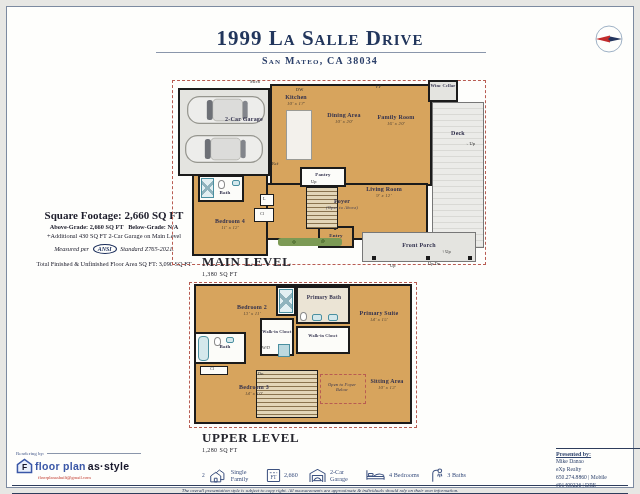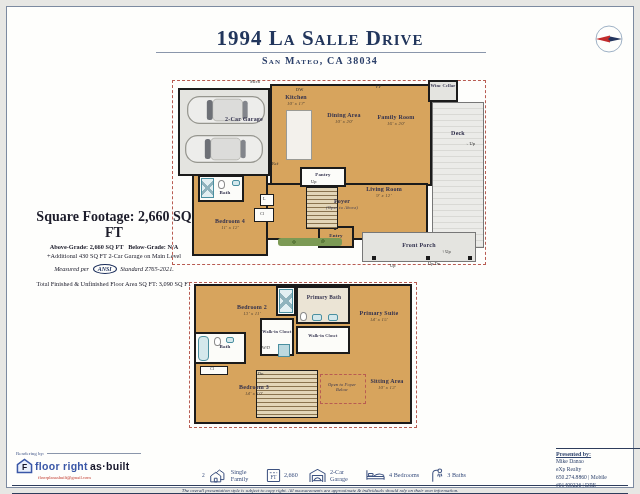--- a/index.html
+++ b/index.html
@@ -9,21 +9,21 @@
   .abs{position:absolute;}
   
   .title{position:absolute;left:0;top:20px;width:628px;text-align:center;font-variant:small-caps;
          font-size:21px;letter-spacing:1px;color:#22365c;font-weight:600;}
   .title-rule{position:absolute;left:150px;top:46px;width:330px;border-top:1px solid #8a96ab;}
   .subtitle{position:absolute;left:0;top:49px;width:628px;text-align:center;font-variant:small-caps;
          font-size:10px;letter-spacing:1.2px;color:#2c406a;font-weight:600;}
   
   .area-block{position:absolute;left:22px;top:202px;width:172px;text-align:center;color:#1d1d2b;}
   .area-t1{font-size:11.5px;font-weight:bold;text-decoration:underline;}
-  .area-t2{font-size:14px;font-weight:bold;margin-top:1px;}
+  .area-t2{font-size:11px;font-weight:bold;margin-top:1px;}
   .area-small{font-size:6.3px;margin-top:2px;}
   .area-small b{font-weight:bold;}
   .area-meas{font-size:6.3px;font-style:italic;margin-top:5px;}
   .ansi{display:inline-block;border:1.2px solid #1a2d5a;border-radius:50%;padding:1px 4px;
         font-weight:bold;font-style:italic;font-size:6px;color:#1a2d5a;margin:0 2px;}
   .area-total{font-size:6.3px;margin-top:6px;}
   
   .plan{position:absolute;}
   .dash{position:absolute;border:1px dashed #b85c52;pointer-events:none;}
   .room{position:absolute;box-sizing:border-box;border:2.5px solid #1b1b1b;}
@@ -74,21 +74,21 @@
   .disc{position:absolute;left:6px;right:6px;top:479px;border-top:1px solid #2e3d5c;
         text-align:center;font-size:4.9px;font-style:italic;color:#2e3d5c;padding-top:1.5px;}
   .bottomband{position:absolute;left:6px;right:6px;top:487px;height:4px;background:#2e3d5c;}
   svg{display:block;}
 </style>
 </head>
 <body>
 
 <div id="page">
 
-  <div class="title">1994 La Salle Drive</div>
+  <div class="title">1999 La Salle Drive</div>
   <div class="title-rule"></div>
   <div class="subtitle">San Mateo, CA 38034</div>
 
   <svg class="abs" style="left:586px;top:16px" width="34" height="34" viewBox="0 0 34 34">
     <circle cx="17" cy="17" r="13" fill="none" stroke="#9fb2c6" stroke-width="1"></circle>
     <polygon points="4,17 18,13.5 18,20.5" fill="#c22b2b"></polygon>
     <polygon points="18,14.5 30,17 18,19.5" fill="#24365e"></polygon>
     <circle cx="18" cy="17" r="1.6" fill="#24365e"></circle>
   </svg>
 
@@ -166,20 +166,24 @@
     <div class="tag" style="left:200px;top:5px">FP</div>
     <div class="tag" style="left:135px;top:100px">Up</div>
     <div class="tag" style="left:87px;top:117px;font-size:4px">L</div>
     <div class="tag" style="left:84px;top:132px;font-size:4px">Cl</div>
     <div class="tag" style="left:288px;top:62px"><span>→</span> <span>Up</span></div>
     <div class="tag" style="left:266px;top:170px"><span>↑</span> <span>Up</span></div>
     <div class="tag" style="left:214px;top:184px">Up</div>
     <div class="tag" style="left:252px;top:182px;width:20px">Up Dn</div>
   </div>
 
+  <div class="lvl-title" style="left:196px;top:248px">
+    <div class="t">MAIN LEVEL</div>
+    <div class="s">1,380 SQ FT</div>
+  </div>
 
   <div class="plan" style="left:186px;top:276px;width:228px;height:148px">
     <div class="dash" style="left:-3px;top:0;width:226px;height:144px"></div>
     <div class="room tan" style="left:2px;top:2px;width:218px;height:140px"></div>
 
     <div class="room white" style="left:84px;top:4px;width:20px;height:30px;border-width:2px">
       <div class="xpat" style="left:1px;top:1px;width:14px;height:24px"></div>
     </div>
     <div class="room" style="left:104px;top:4px;width:54px;height:38px;background:#ebe4d5">
       <div class="toilet" style="left:2px;top:24px;width:7px;height:9px"></div>
@@ -206,20 +210,24 @@
     <div class="room-label" style="left:18px;top:62px;width:30px;font-size:5px"><span>Bath</span></div>
     <div class="room-label" style="left:34px;top:102px;width:56px"><span>Bedroom 3</span><span class="dims">14' x 10'</span></div>
     <div class="room-label" style="left:130px;top:100px;width:40px;font-size:4.4px;font-style:italic;font-weight:400"><span>Open to Foyer Below</span></div>
     <div class="room-label" style="left:172px;top:96px;width:46px"><span>Sitting Area</span><span class="dims">10' x 13'</span></div>
 
     <div class="tag" style="left:66px;top:90px">Dn</div>
     <div class="tag" style="left:70px;top:64px;font-size:4px">W/D</div>
     <div class="tag" style="left:18px;top:85px;font-size:4px">Cl</div>
   </div>
 
+  <div class="lvl-title" style="left:196px;top:424px">
+    <div class="t">UPPER LEVEL</div>
+    <div class="s">1,280 SQ FT</div>
+  </div>
 
   <div class="bar">
     <div class="bar-item">
       <span class="bar-prefix">2</span>
       <svg width="20" height="15" viewBox="0 0 22 16">
         <g fill="none" stroke="#3d5280" stroke-width="1.1" stroke-linejoin="round">
           <path d="M8.5 5.5 L12.5 2 L17.5 5.5 V12.5 H13.5"></path>
           <path d="M3 8.5 L8.5 4.5 L14 8.5 V15 H3 Z"></path>
           <rect x="7" y="11" width="3" height="4"></rect>
         </g>
@@ -270,22 +278,22 @@
   <div class="rend">
     <div class="rend-head">
       <span>Rendering by:</span>
       <span class="line"></span>
     </div>
     <div class="logo-row">
       <svg width="17" height="16" viewBox="0 0 18 17">
         <path d="M1.5 7 L9 1.5 L16.5 7 V15.5 H1.5 Z" fill="#eaf0fb" stroke="#3a57a7" stroke-width="1.6"></path>
         <text x="9" y="13" font-size="9" font-weight="bold" text-anchor="middle" fill="#16162a" font-family="Liberation Sans, sans-serif">F</text>
       </svg>
-      <span class="brand-blue">floor right</span>
-      <span class="brand-dark">as·built</span>
+      <span class="brand-blue">floor plan</span>
+      <span class="brand-dark">as·style</span>
     </div>
     <div class="logo-email">floorplanasbuilt@gmail.com</div>
   </div>
 
   <div class="pres">
     <div class="h">Presented by:</div>
     <div class="l">Mike Danao</div>
     <div class="l">eXp Realty</div>
     <div class="l">650.274.8860 | Mobile</div>
     <div class="l">#01400226 | DRE</div>

